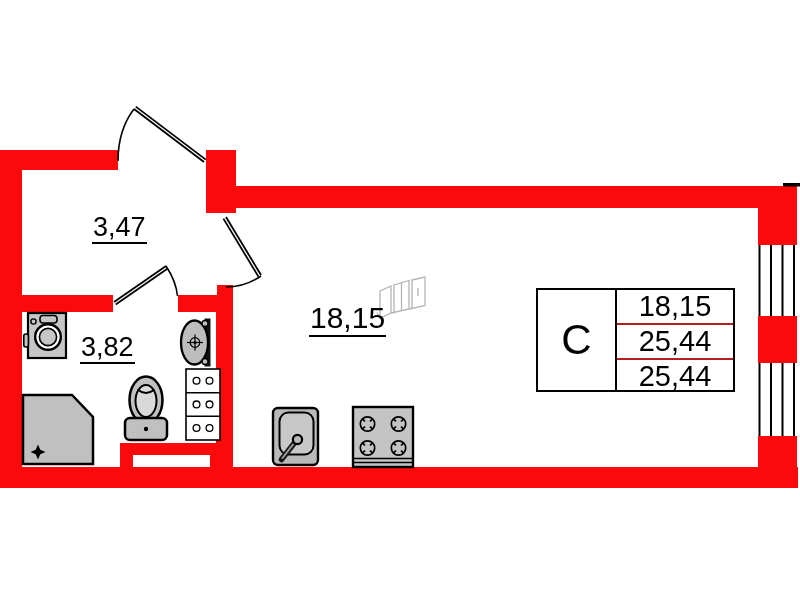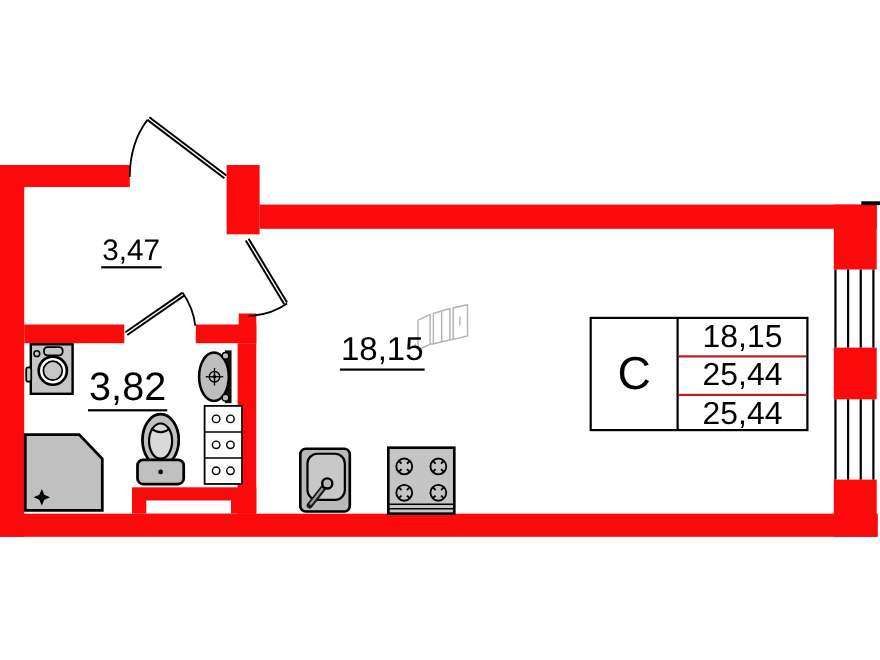--- a/index.html
+++ b/index.html
@@ -8,21 +8,21 @@
     font-family:"Liberation Sans", sans-serif;color:#000;
   }
   .wall{position:absolute;background:#fa0a0a;}
   .shaft{position:absolute;background:#ffffff;}
   svg.overlay{position:absolute;left:0;top:0;pointer-events:none;}
   .room-label{
     position:absolute;border-bottom:2px solid #000;padding:0 1px 1px 1px;
     white-space:nowrap;line-height:1.05;
   }
   .room-label.hall{left:92px;top:213px;font-size:27px;}
-  .room-label.bath{left:80px;top:333px;font-size:36px;}
+  .room-label.bath{left:80px;top:333px;font-size:27px;}
   .room-label.living{left:309px;top:302px;font-size:30px;}
   .stamp{
     position:absolute;left:536px;top:288px;width:199px;height:104px;
     border:2px solid #000;box-sizing:border-box;display:flex;background:#fff;
   }
   .stamp-left{
     width:79px;border-right:2px solid #000;box-sizing:border-box;
     display:flex;align-items:center;justify-content:center;font-size:42px;
   }
   .stamp-rows{flex:1;display:flex;flex-direction:column;}

